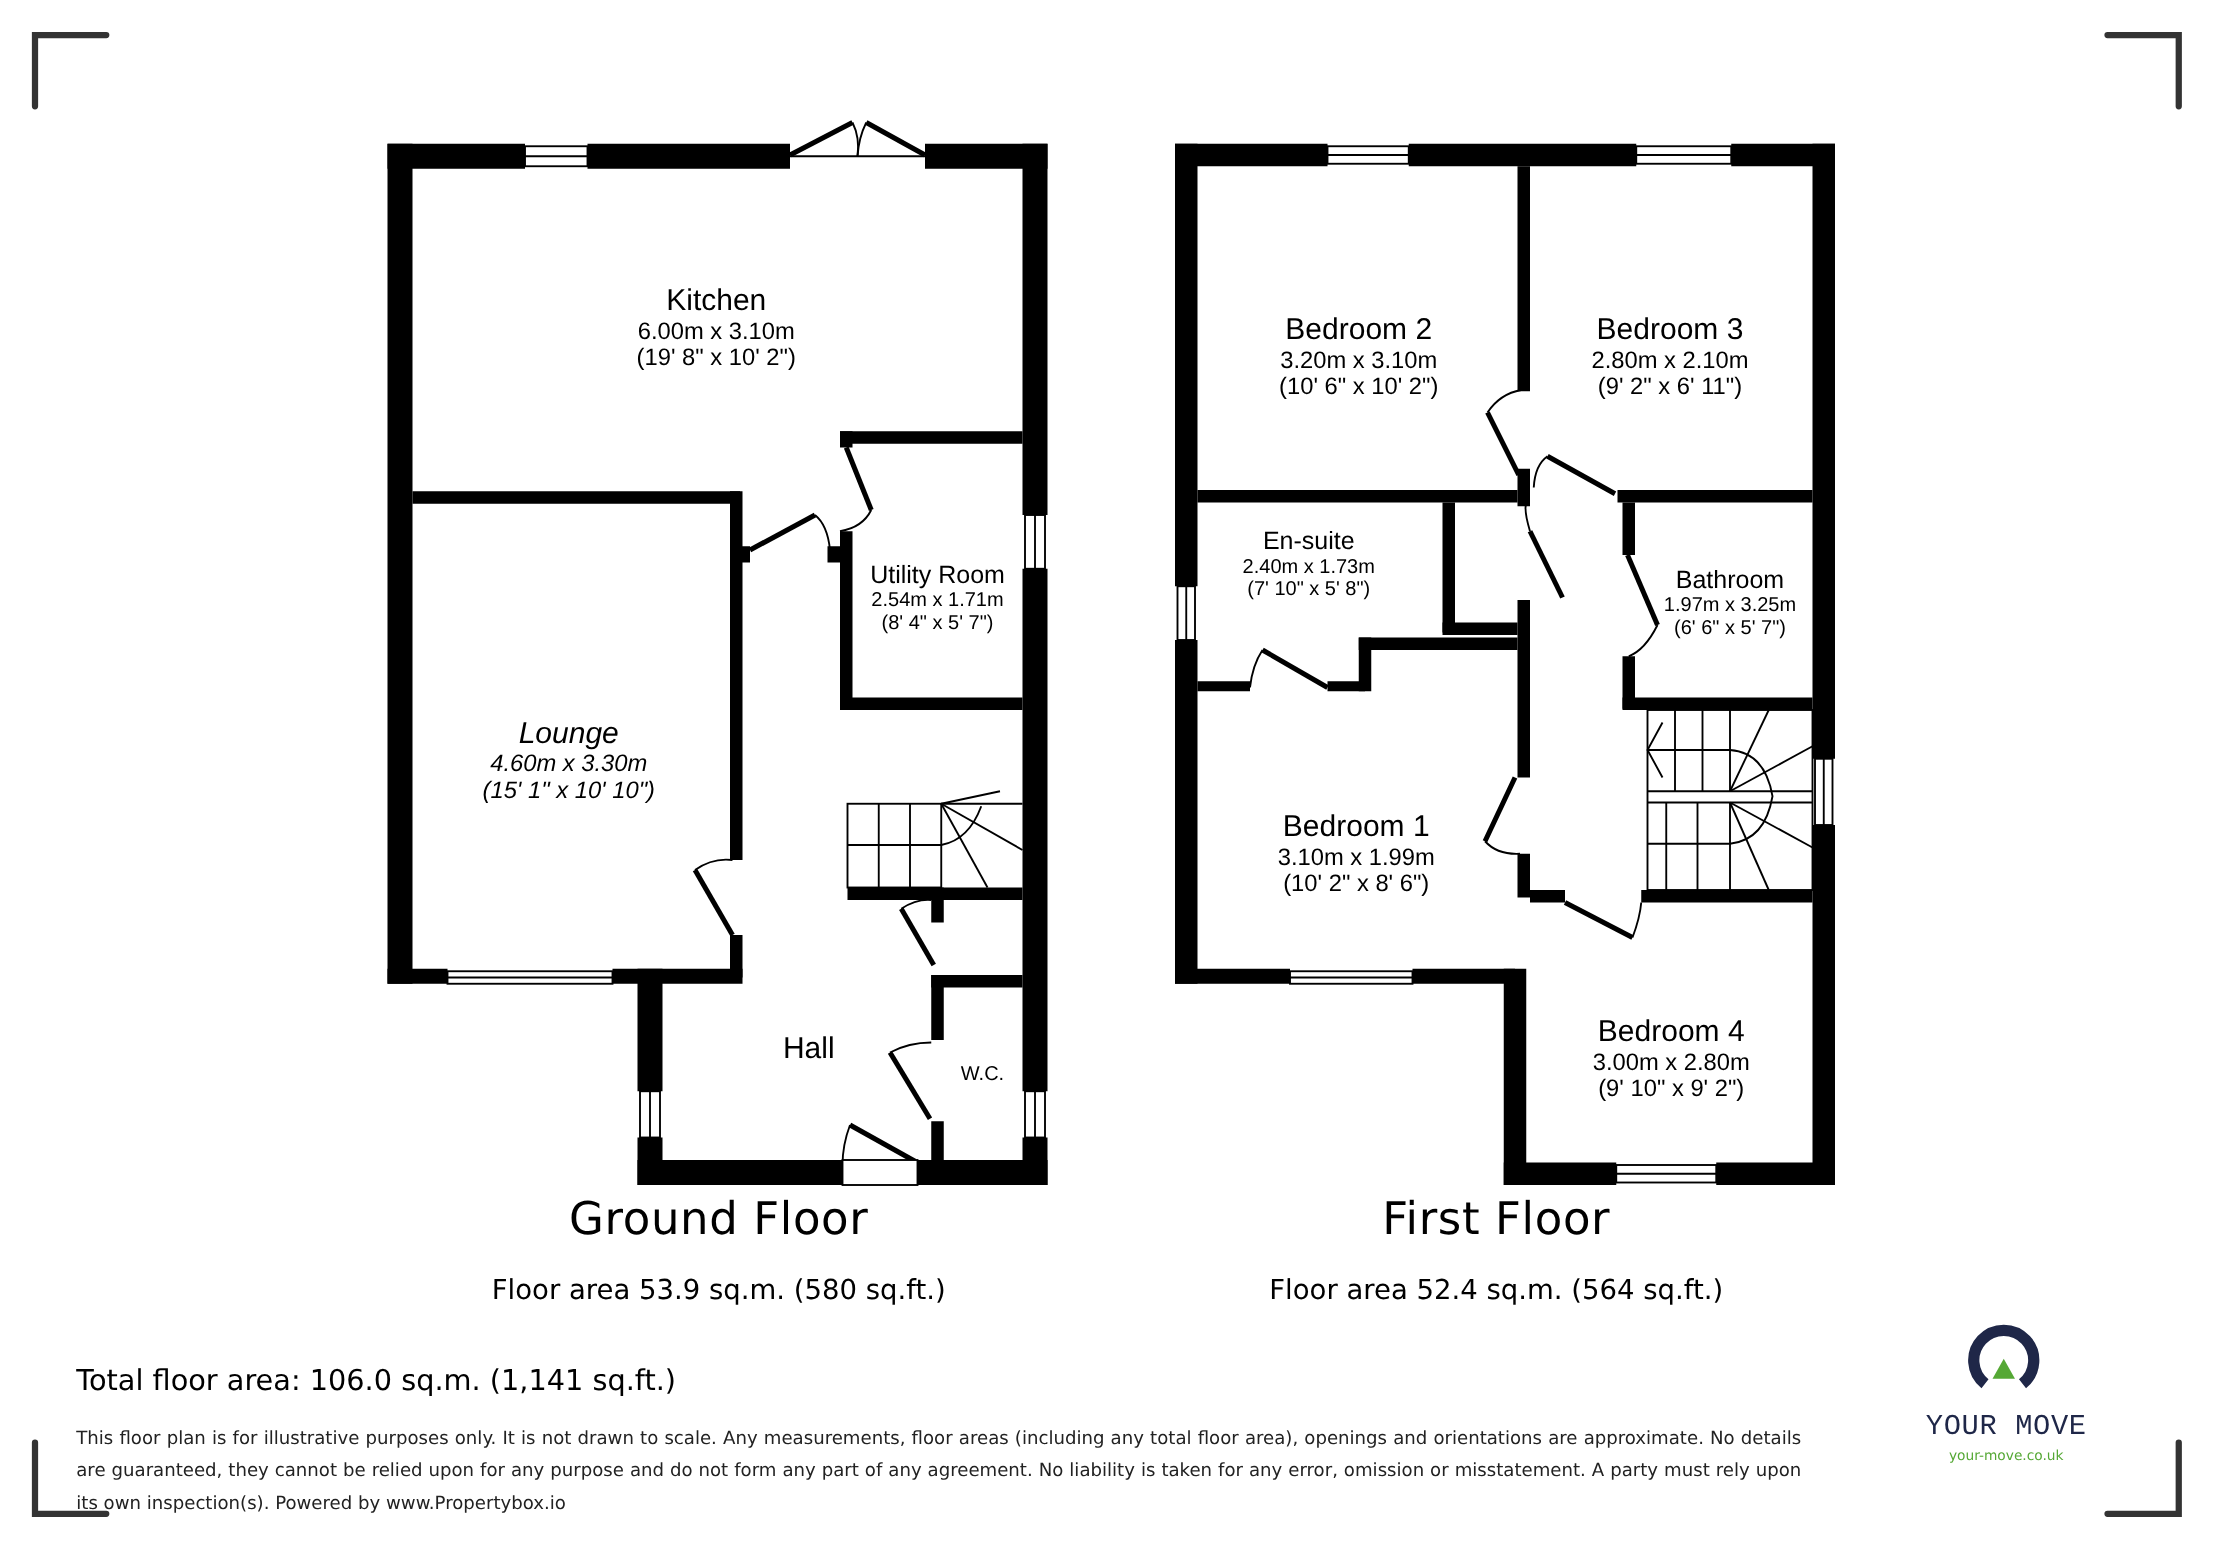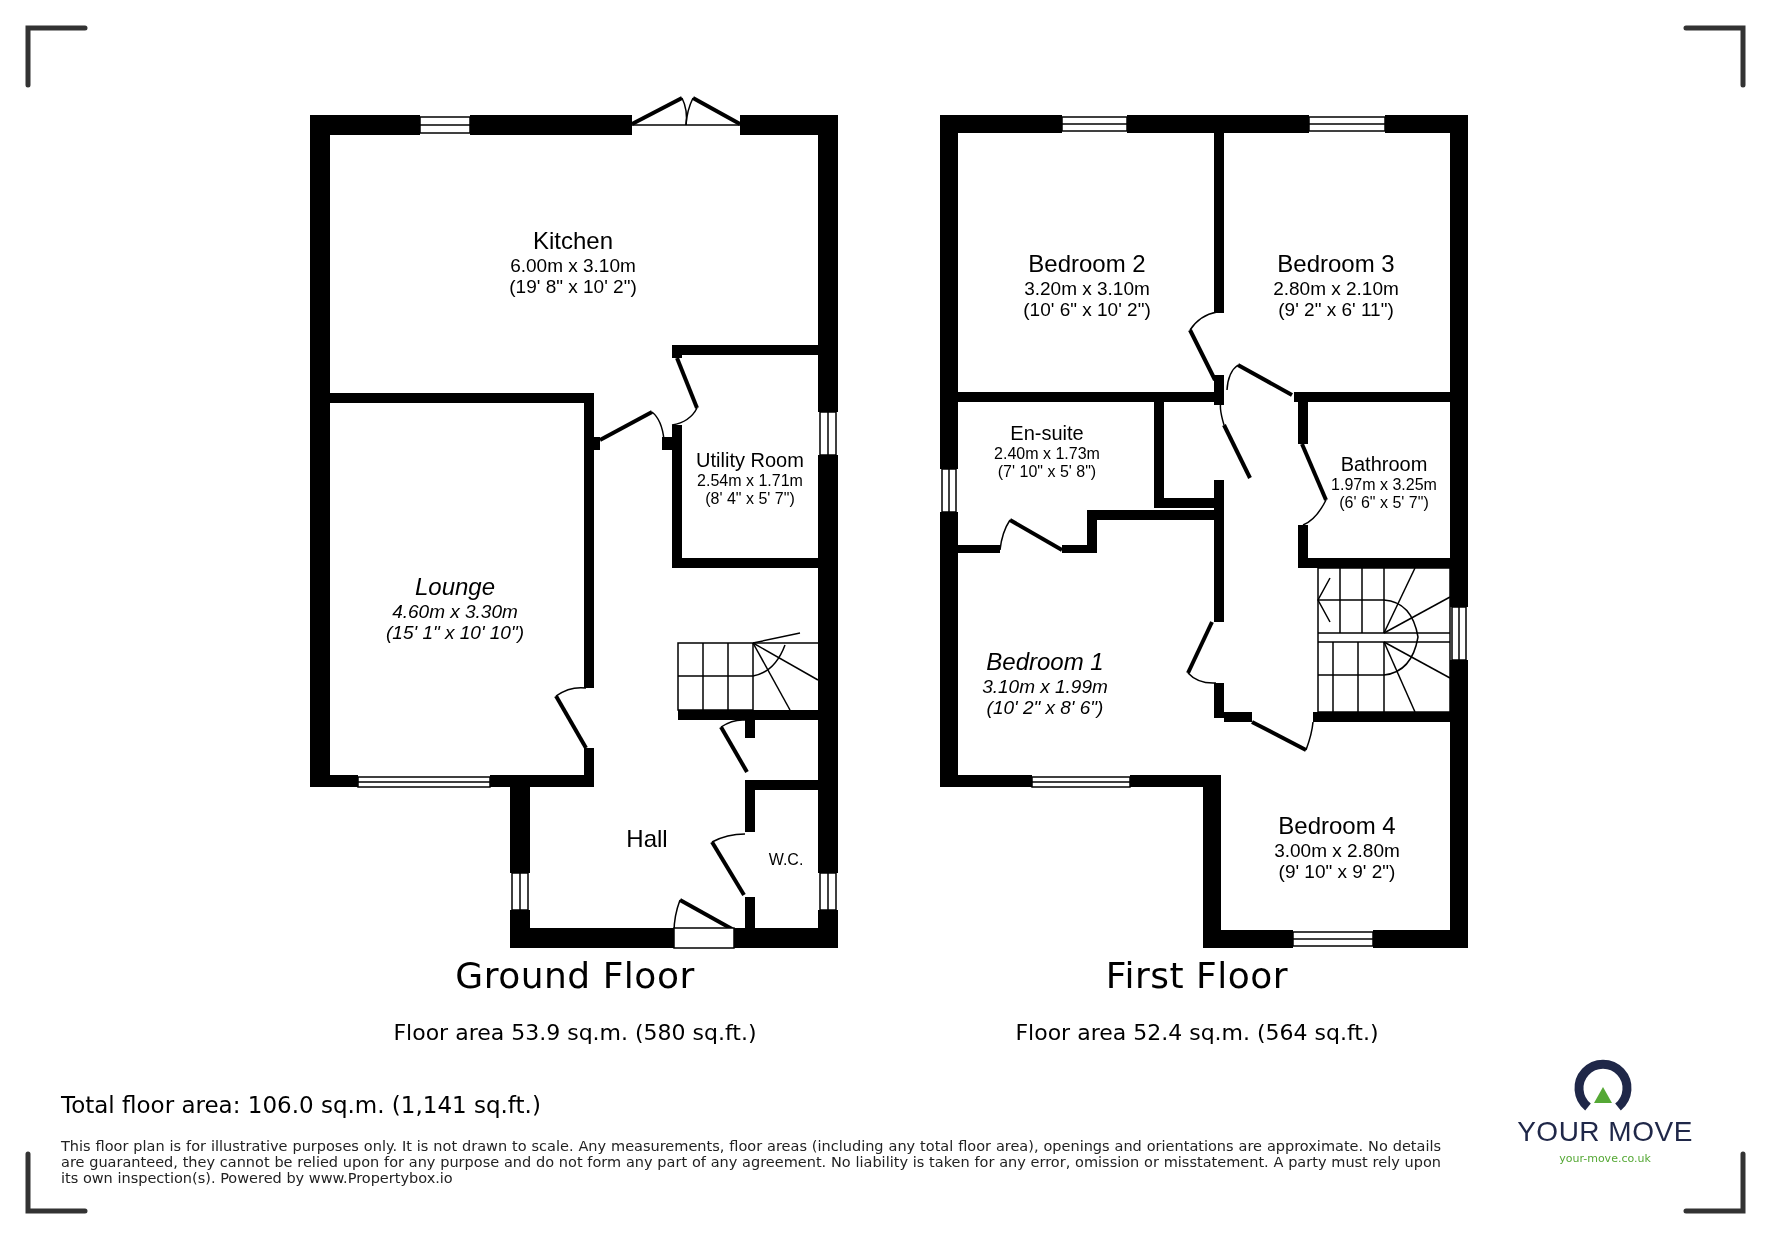--- a/index.html
+++ b/index.html
@@ -8,23 +8,23 @@
   .room-label { position:absolute; text-align:center; transform:translateX(-50%); line-height:1.15; white-space:nowrap; }
   .room-label .name { font-size:24px; }
   .room-label .dim { font-size:19px; }
   .room-label.small .name { font-size:20px; }
   .room-label.small .dim { font-size:16px; }
   .room-label.xs .name { font-size:16px; }
   .floor-title { position:absolute; transform:translateX(-50%); text-align:center; font-family:"DejaVu Sans", sans-serif; white-space:nowrap; }
   .floor-title .title { font-size:36px; letter-spacing:0.5px; }
   .floor-title .area { font-size:22px; margin-top:24px; }
   .total { position:absolute; left:61px; top:1092px; font-family:"DejaVu Sans", sans-serif; font-size:23px; }
-  .disclaimer { position:absolute; left:61px; top:1138px; width:1380px; font-family:"DejaVu Sans", sans-serif; font-size:14.5px; line-height:16px; color:#222; text-align:justify; }
+  .disclaimer { position:absolute; left:61px; top:1138px; width:1380px; font-family:"DejaVu Sans", sans-serif; font-size:14.5px; line-height:26px; color:#222; text-align:justify; }
   .logo { position:absolute; left:1515px; top:1055px; width:180px; text-align:center; }
-  .logo .brand { font-family:Liberation Sans, sans-serif; font-size:28px; color:#1f2748; letter-spacing:0.5px; margin-top:4px; }
+  .logo .brand { font-family:Liberation Mono, monospace; font-size:23px; color:#1f2748; letter-spacing:0.5px; margin-top:16px; }
   .logo .url { font-family:"DejaVu Sans", sans-serif; font-size:11px; font-weight:normal; color:#55a835; margin-top:4px; }
 </style>
 </head>
 <body>
 
 <svg id="plan" viewBox="0 0 1771 1239" xmlns="http://www.w3.org/2000/svg">
 
   <g stroke="#333" stroke-width="5" fill="none" stroke-linecap="round">
     <path d="M28 85 V28 H85"></path>
     <path d="M1686 28 H1743 V85"></path>
@@ -270,21 +270,21 @@
 <div class="room-label small" style="left:1047px;top:422px;">
   <div class="name">En-suite</div>
   <div class="dim">2.40m x 1.73m</div>
   <div class="dim">(7' 10" x 5' 8")</div>
 </div>
 <div class="room-label small" style="left:1384px;top:453px;">
   <div class="name">Bathroom</div>
   <div class="dim">1.97m x 3.25m</div>
   <div class="dim">(6' 6" x 5' 7")</div>
 </div>
-<div class="room-label" style="left:1045px;top:648px;font-style:italic;">
+<div class="room-label" style="left:1085px;top:648px;">
   <div class="name">Bedroom 1</div>
   <div class="dim">3.10m x 1.99m</div>
   <div class="dim">(10' 2" x 8' 6")</div>
 </div>
 <div class="room-label" style="left:1337px;top:812px;">
   <div class="name">Bedroom 4</div>
   <div class="dim">3.00m x 2.80m</div>
   <div class="dim">(9' 10" x 9' 2")</div>
 </div>
 

